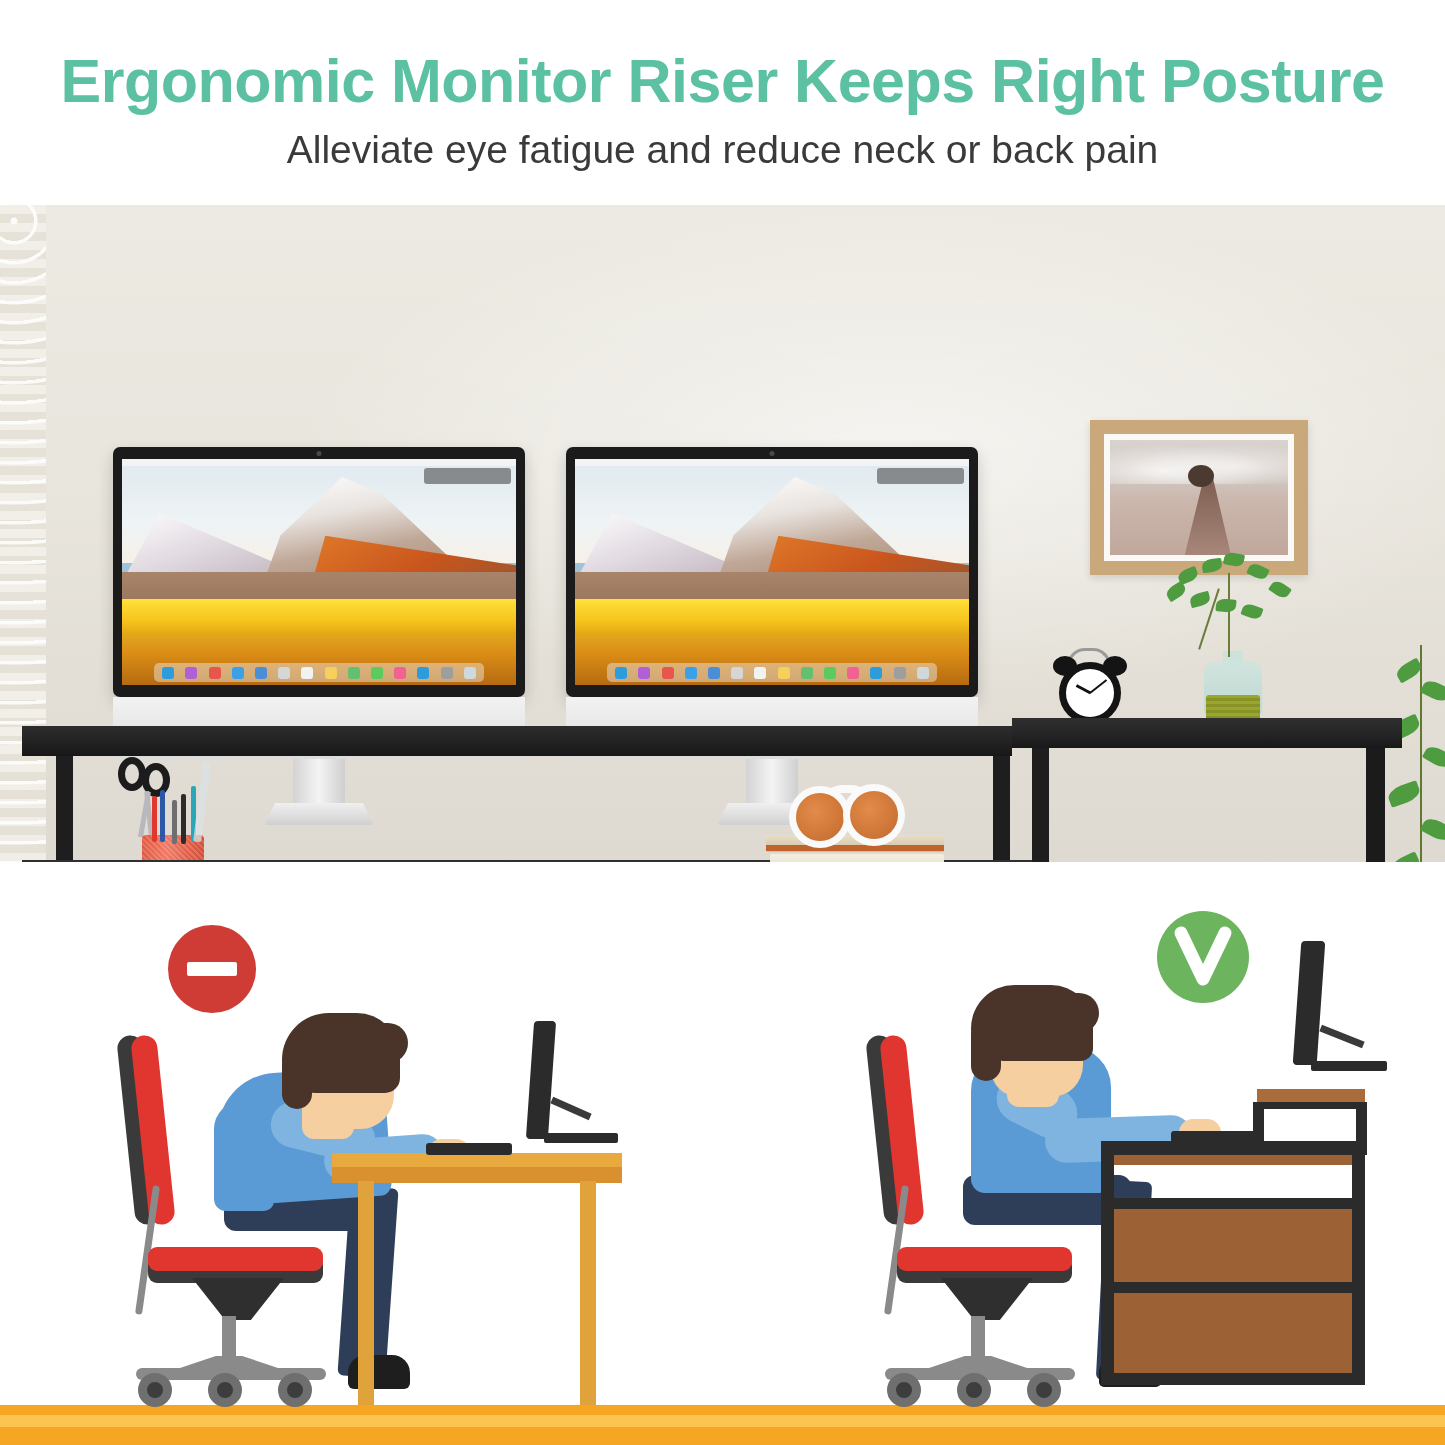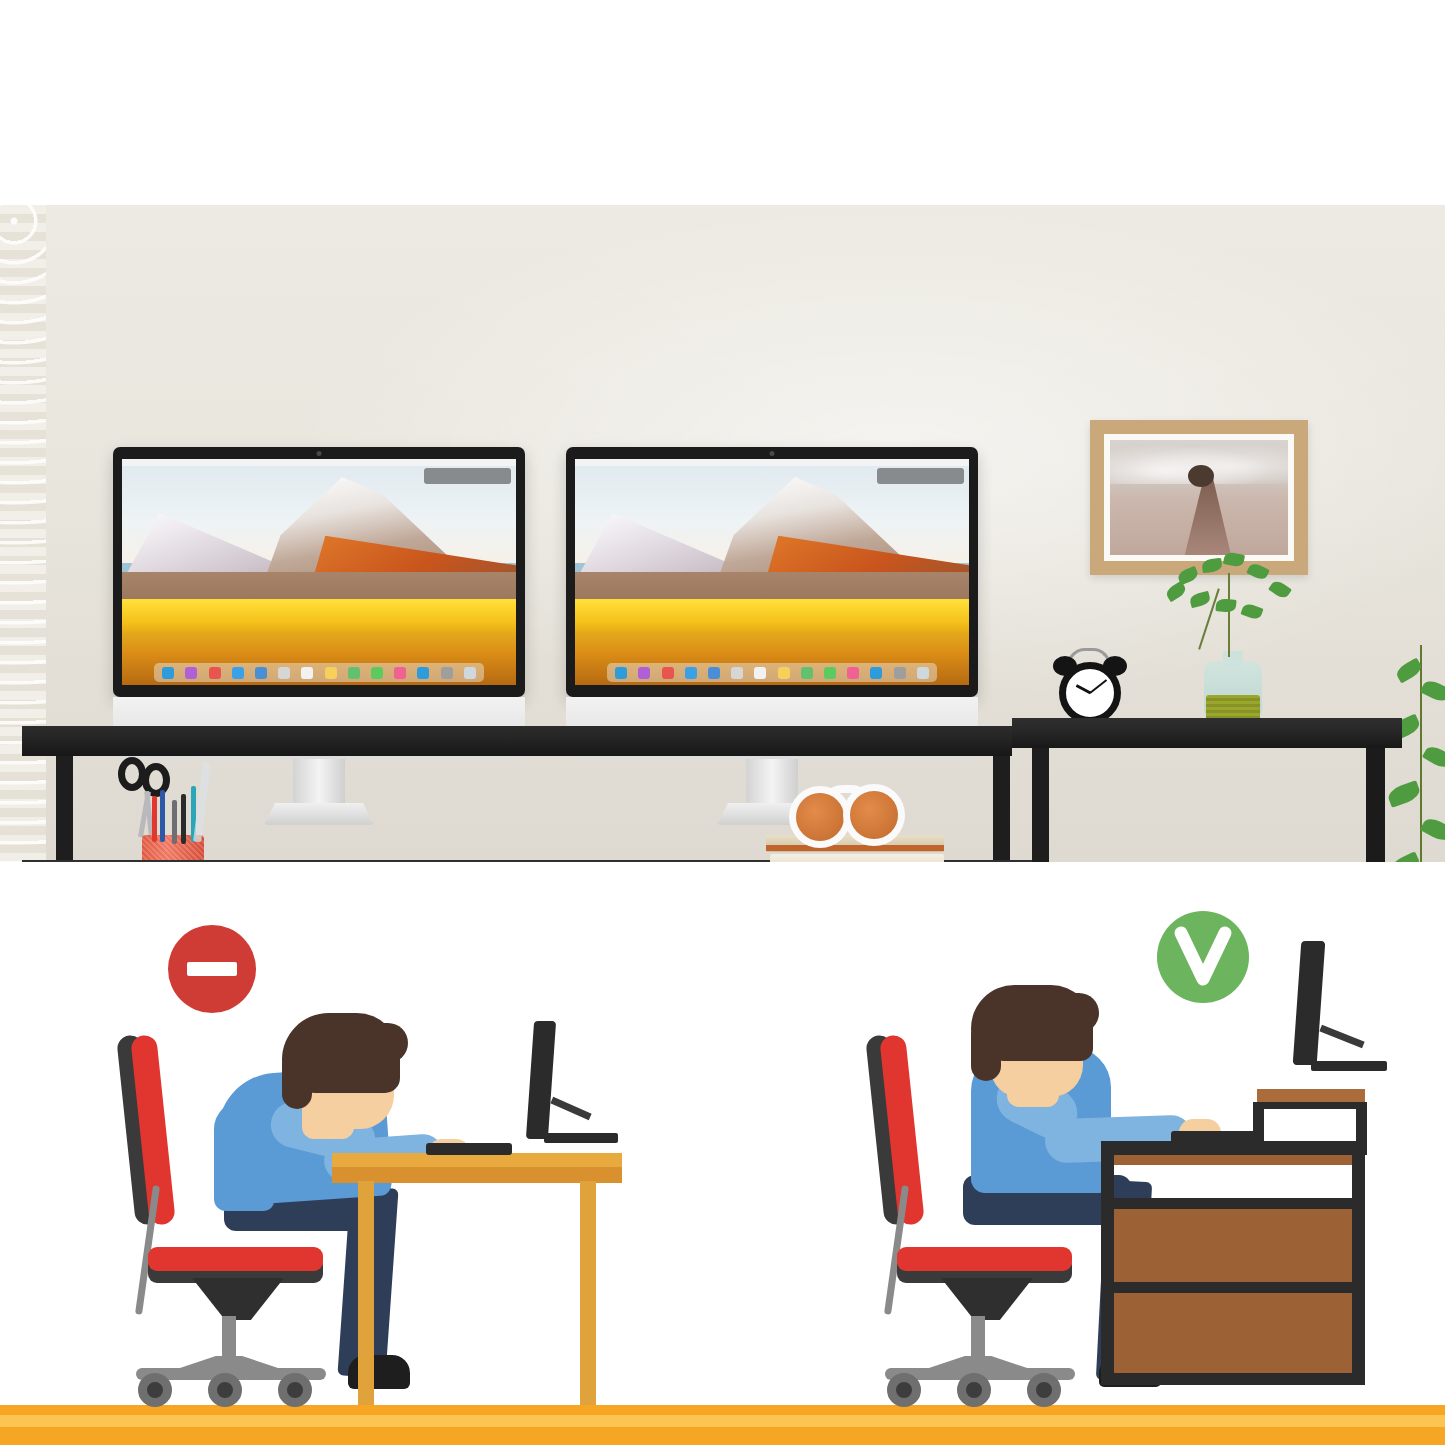--- a/index.html
+++ b/index.html
@@ -200,20 +200,22 @@
   .badge-no i{position:absolute;left:22%;top:42%;width:56%;height:16%;background:#fff;border-radius:2px;}
   .badge-yes{background:#6DB45F;}
   .badge-yes svg{position:absolute;inset:0;}
 </style>
 </head>
 <body>
 
 <div id="page">
 
   <div class="header">
+    <div class="headline">Ergonomic Monitor Riser Keeps Right Posture</div>
+    <div class="subhead">Alleviate eye fatigue and reduce neck or back pain</div>
   </div>
 
   <div class="photo">
     <div class="wall"></div>
     <div class="wall-shade"></div>
     <div class="curtain"></div>
 
     <div class="artframe">
       <div class="artmat"></div>
       <div class="artimg">

